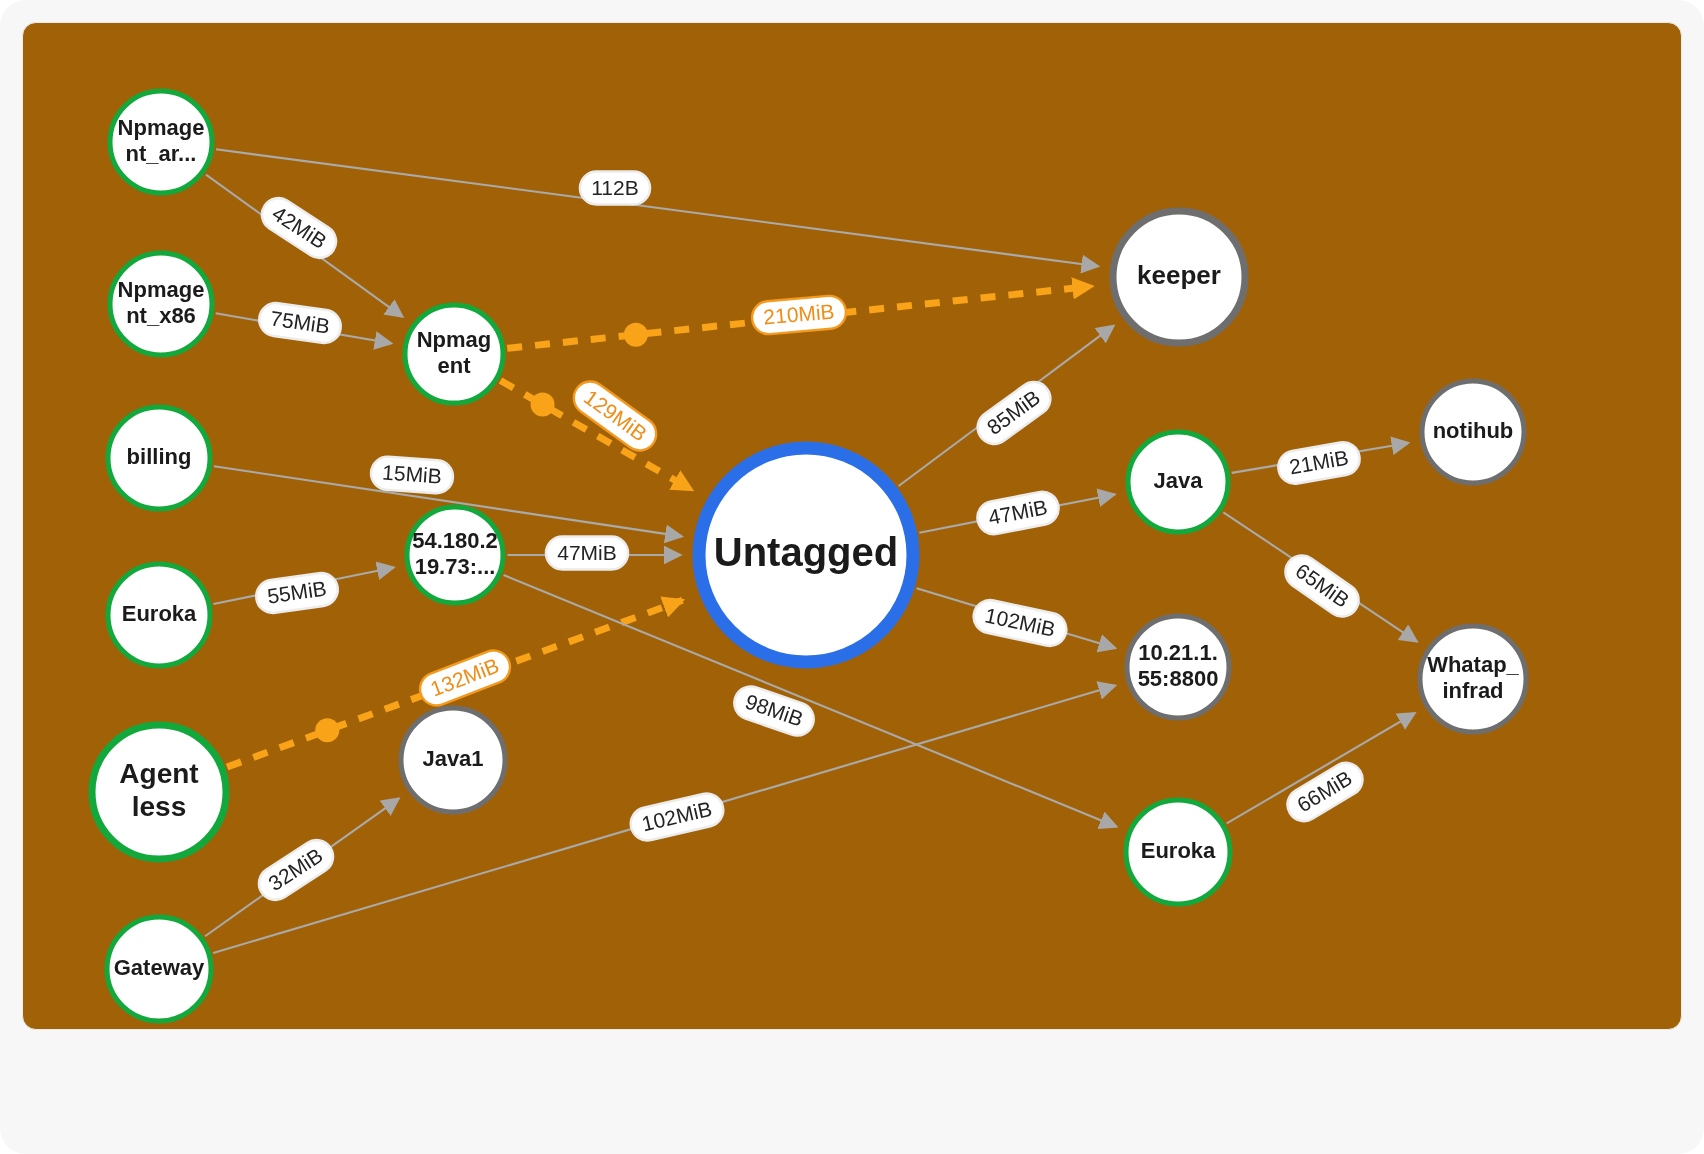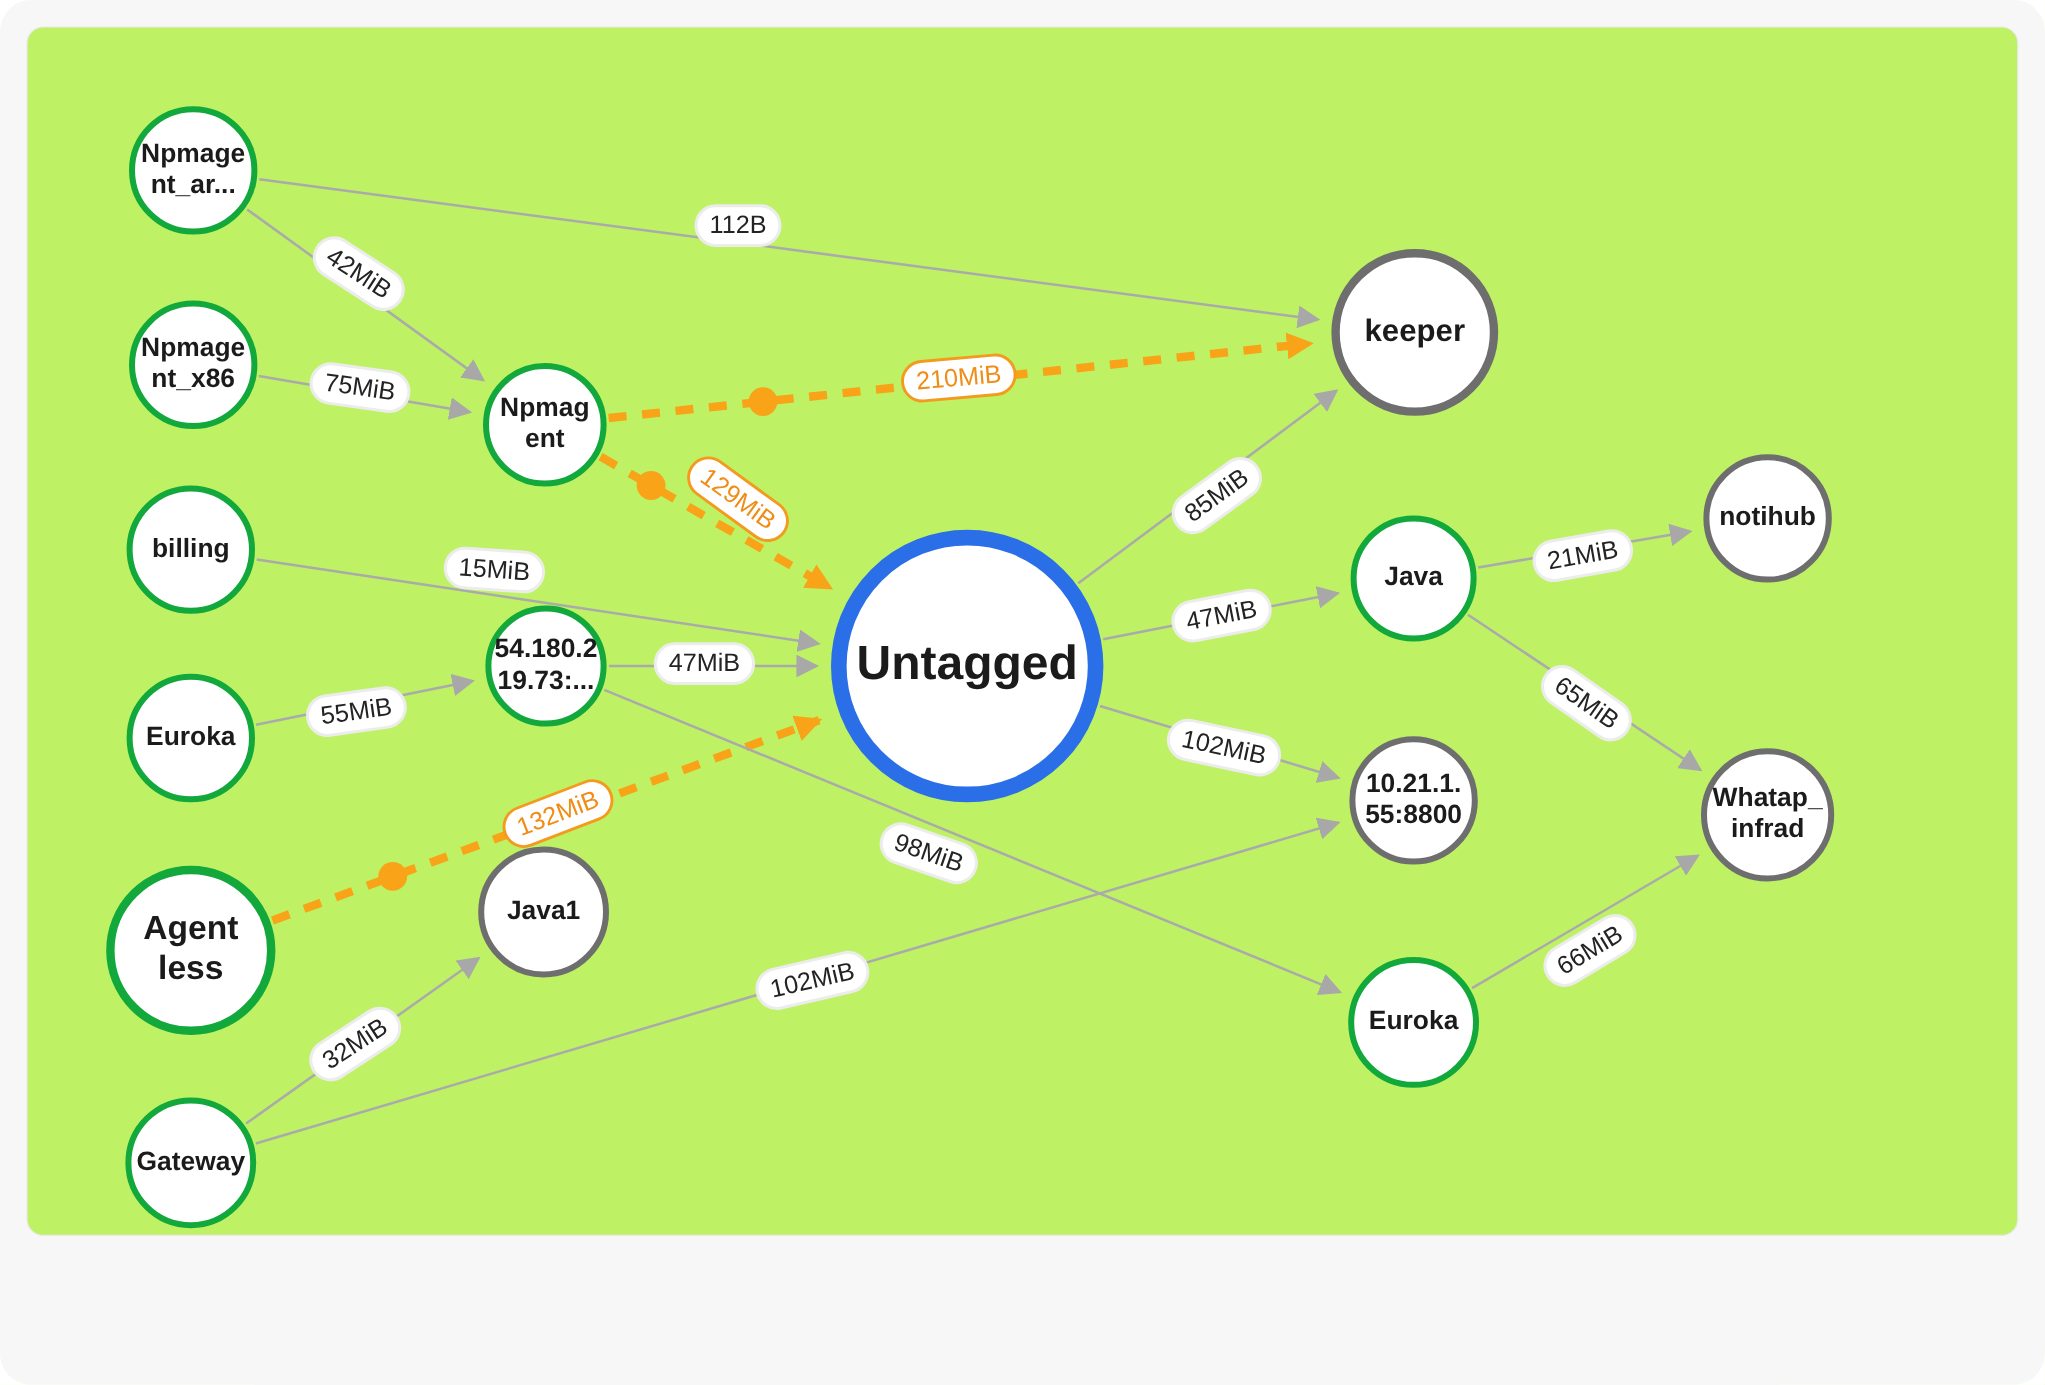--- a/index.html
+++ b/index.html
@@ -22,21 +22,21 @@
     background: #f7f7f7;
     border-radius: 26px;
     box-sizing: border-box;
   }
   #topology-card {
     position: absolute;
     left: 22px;
     top: 22px;
     width: 1660px;
     height: 1008px;
-    background: #bef264;
+    background: #a16207;
     border: 1px solid #e9e9e9;
     border-radius: 14px;
     box-sizing: border-box;
     overflow: hidden;
   }
   #graph-svg {
     position: absolute;
     left: 0; top: 0;
     width: 1660px;
     height: 1008px;

